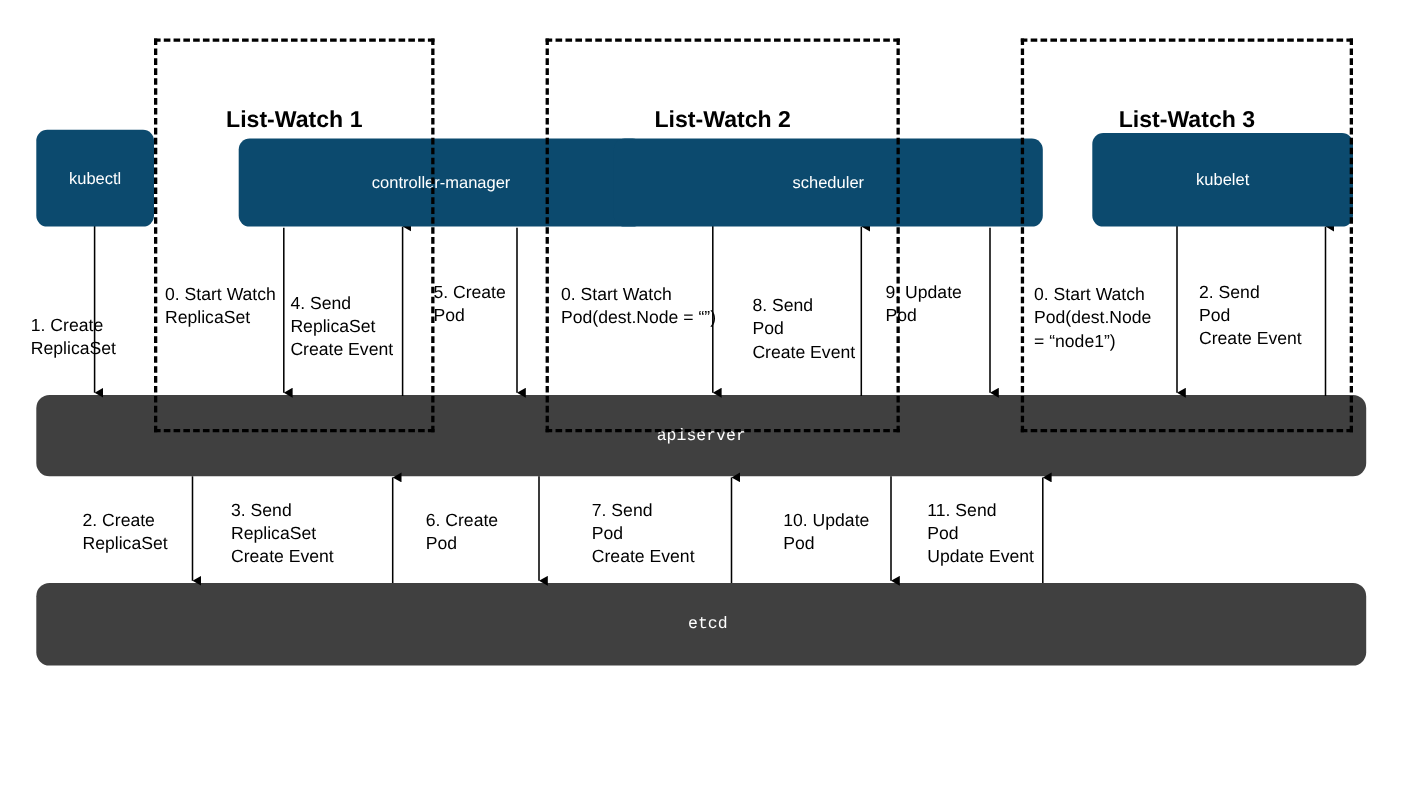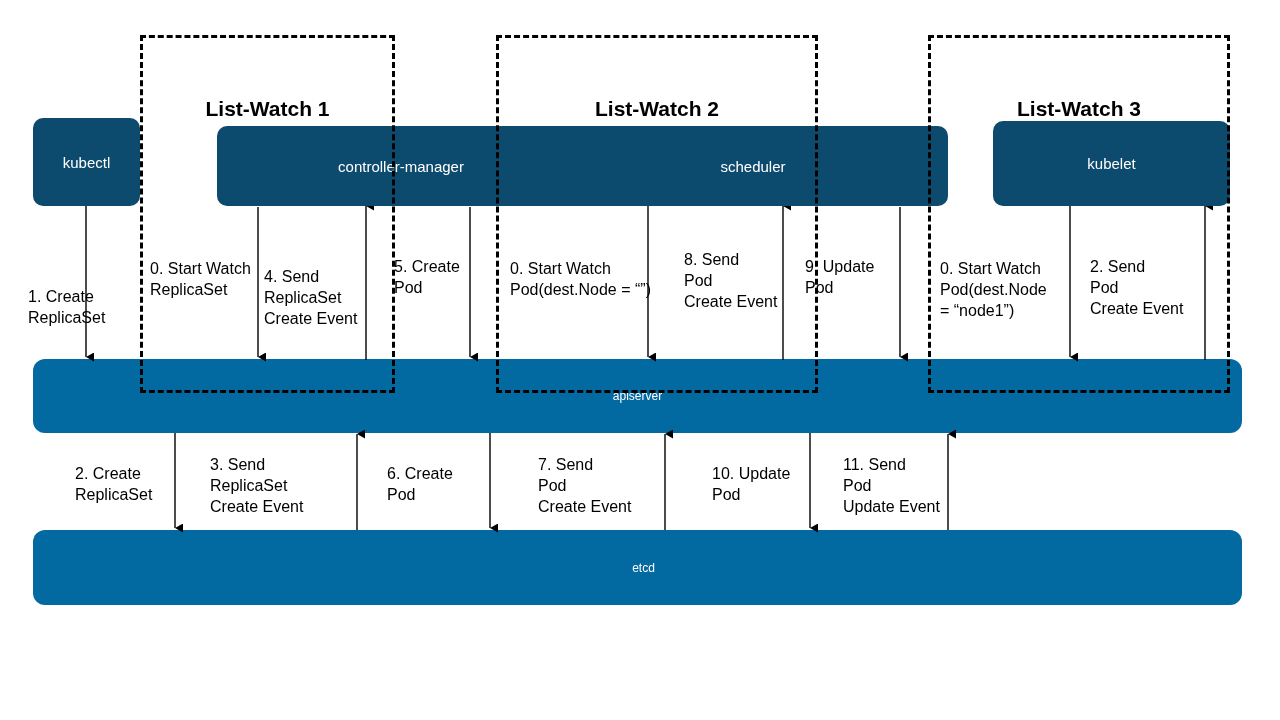--- a/index.html
+++ b/index.html
@@ -25,29 +25,30 @@
     display: flex;
     align-items: center;
     justify-content: center;
     font-size: 15px;
     font-family: "Liberation Sans", sans-serif;
     box-sizing: border-box;
     z-index: 3;
   }
   .bar-box {
     position: absolute;
-    background: #0369a1;
+    background: #404040;
     border-radius: 12px;
     color: #ffffff;
     display: flex;
     align-items: center;
     justify-content: center;
-    font-size: 12px;
+    font-size: 15px;
     box-sizing: border-box;
     z-index: 1;
+    font-family: Liberation Mono, monospace;
   }
   .group-box {
     position: absolute;
     border: 3px dashed #000000;
     box-sizing: border-box;
     background: transparent;
     z-index: 4;
     pointer-events: none;
   }
   .group-title {
@@ -161,21 +162,21 @@
   <div class="edge-label" style="left:264px; top:257px; width:110px;margin-top:10px;">4. Send
 ReplicaSet
 Create Event</div>
 
   <div class="edge-label" style="left:394px; top:257px; width:90px;">5. Create
 Pod</div>
 
   <div class="edge-label" style="left:510px; top:259px; width:180px;">0. Start Watch
   Pod(dest.Node = “”)</div>
 
-  <div class="edge-label" style="left:684px; top:250px; width:110px;">8. Send
+  <div class="edge-label" style="left:684px; top:269px; width:110px;">8. Send
 Pod
 Create Event</div>
 
   <div class="edge-label" style="left:805px; top:257px; width:95px;">9. Update
 Pod</div>
 
   <div class="edge-label" style="left:940px; top:259px; width:128px;">0. Start Watch
   Pod(dest.Node
 = “node1”)</div>
 

